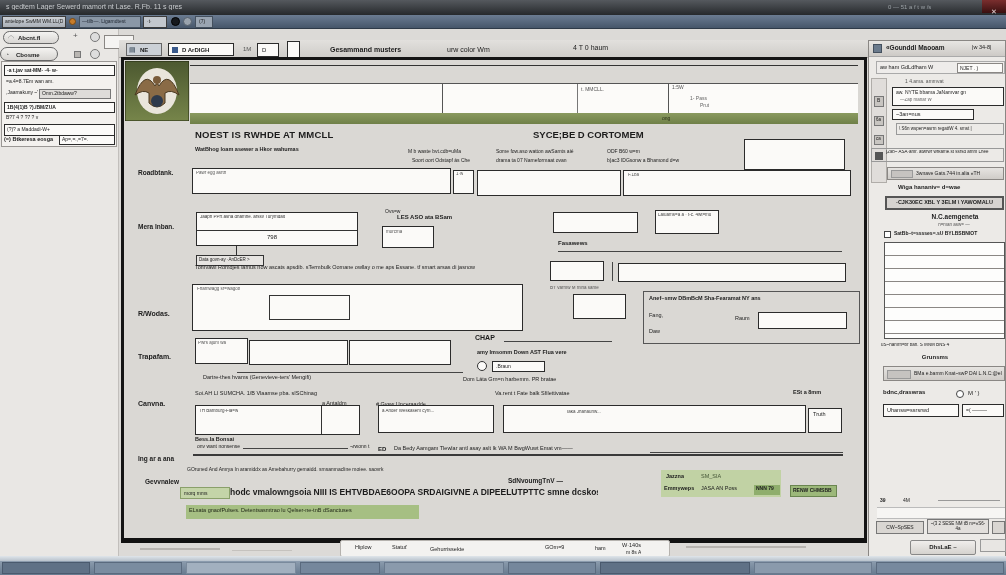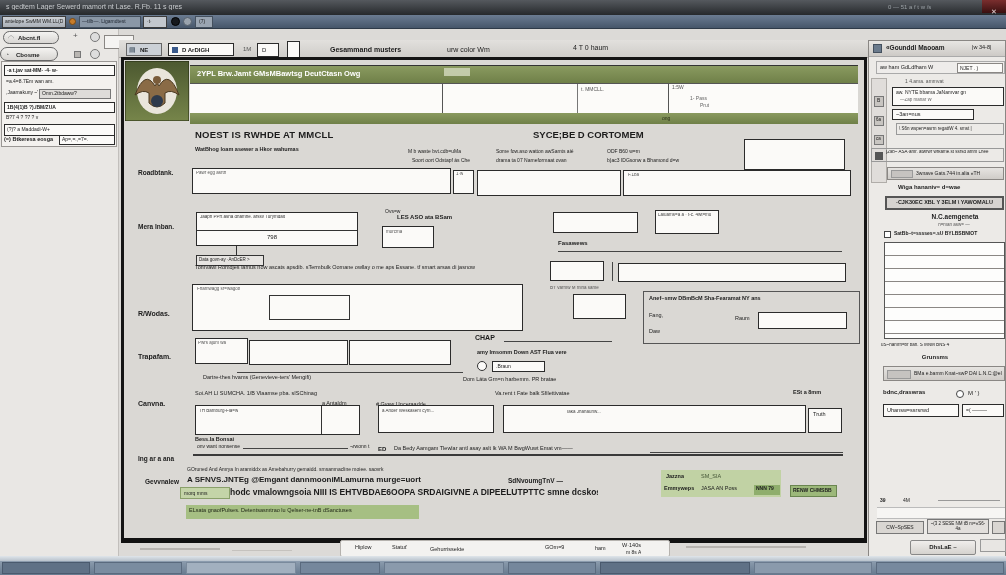--- a/index.html
+++ b/index.html
@@ -94,24 +94,20 @@
       </linearGradient>
         </defs>
       <rect width="64" height="60" fill="url(#og)" stroke="#20260f"></rect>
       <ellipse cx="32" cy="30" rx="20" ry="23" fill="#e9e5db"></ellipse>
       <path d="M10,34 Q20,8 30,25 Q32,20 34,25 Q44,8 54,34 Q46,28 40,32 L40,42 Q32,50 24,42 L24,32 Q18,28 10,34 Z" fill="#8a6b46" stroke="#4a3a22" stroke-width="1"></path>
       <circle cx="32" cy="19" r="4" fill="#7a5c3a"></circle>
       <circle cx="32" cy="40" r="6" fill="#2e3a4c"></circle>
     </svg>
   </div>
   <div class="abs" style="left:190px;top:65px;width:668px;height:1px;background:#333"></div>
-  <div class="abs green" style="left:190px;top:66px;width:668px;height:17px">
-    <span class="abs t b" style="left:7px;top:4px;width:480px;color:#fff;font-size:7.5px">2YPL Brw.Jamt GMsMBawtsg DeutCtasn Owg</span>
-    <span class="abs" style="left:254px;top:2px;width:26px;height:8px;background:#cfd6b8;opacity:.85"></span>
-  </div>
   <div class="abs" style="left:190px;top:83px;width:668px;height:30px;background:#fcfbf9;border-top:1px solid #555">
     <div class="abs" style="left:252px;top:0;width:1px;height:30px;background:#555"></div>
     <div class="abs" style="left:387px;top:0;width:1px;height:30px;background:#777"></div>
     <div class="abs" style="left:478px;top:0;width:1px;height:30px;background:#555"></div>
     <span class="abs t" style="left:391px;top:3px;font-size:5px;color:#555">t. MMCLL.</span>
     <span class="abs t" style="left:482px;top:1px;font-size:5px;color:#555">1:5W</span>
     <span class="abs t" style="left:500px;top:12px;font-size:5px;color:#666">1- Pass</span>
     <span class="abs t" style="left:510px;top:19px;font-size:5px;color:#666">Prut</span>
   </div>
   <div class="abs green" style="left:190px;top:113px;width:668px;height:11px">
@@ -221,21 +217,20 @@
   <div class="abs ln" style="left:243px;top:448px;width:105px;height:1px"></div>
   <div class="abs t" style="left:350px;top:444px;width:42px;font-size:5px">¬rwonn t</div>
   <div class="abs t b" style="left:378px;top:446px;width:14px;font-size:6px">ED</div>
   <div class="abs t" style="left:394px;top:446px;width:262px;font-size:5.5px">Da Bedy Aamgam Tlewlar antl asay aslt lk WA M BwgWuwt Emat vm——</div>
   <div class="abs ln" style="left:650px;top:452px;width:193px;height:1px"></div>
   <div class="abs t b" style="left:138px;top:456px;width:50px;font-size:6.5px">Ing ar a ana</div>
   <div class="abs" style="left:193px;top:454px;width:650px;height:2px;background:#3a3a3a"></div>
 
   <div class="abs t" style="left:187px;top:467px;width:265px;font-size:5px">GOruned And Amrya In aramiddx as Amebahurry gemaidd. smsamnacline moiee. saovrk</div>
   <div class="abs t b" style="left:145px;top:479px;width:50px;font-size:6.5px">Gevvnalew</div>
-  <div class="abs t b" style="left:187px;top:476px;width:322px;font-size:8px">A SFNVS.JNTEg @Emgant dannmooniMLamurna murge=uort</div>
   <div class="abs t b" style="left:508px;top:478px;width:72px;font-size:6.5px">SdNvoumgTnV —</div>
   <div class="abs t gchip" style="left:180px;top:487px;width:50px;height:12px;padding:3px 3px;font-size:5px">morq mms</div>
   <div class="abs t b" style="left:230px;top:488px;width:368px;font-size:8.5px">hodc vmalowngsoia NIII IS EHTVBDAE6OOPA SRDAIGIVNE A DIPEELUTPTTC smne dcskos</div>
   <div class="abs t" style="left:186px;top:505px;width:233px;height:14px;background:#a6bf83;padding:3px 3px;font-size:5.5px;color:#1d2414">ELsata gnaofPulses. Detentsasmtrao lu Qelser-ne-tnB dSanctuses</div>
 
   <div class="abs" style="left:661px;top:470px;width:120px;height:27px;background:#c1d2a4">
     <span class="abs t b" style="left:5px;top:4px;font-size:5.5px">Jazzna</span>
     <span class="abs t" style="left:40px;top:4px;font-size:5.5px;color:#445536">SM_SIA</span>
     <span class="abs t b" style="left:3px;top:16px;font-size:5.5px">Emmyweps</span>
     <span class="abs t" style="left:40px;top:16px;font-size:5.5px">JASA AN Poss</span>

